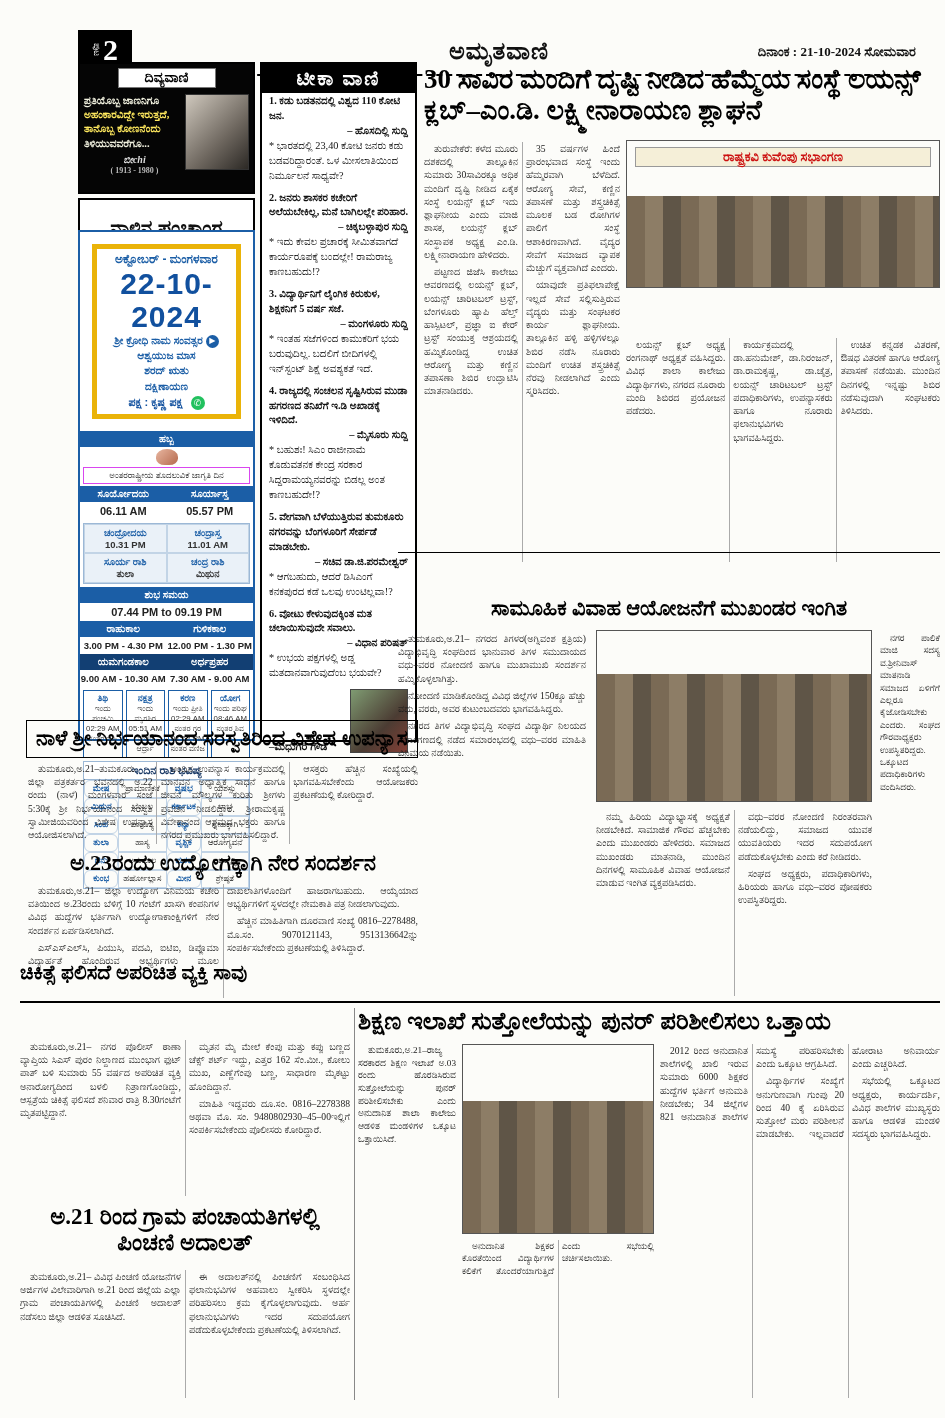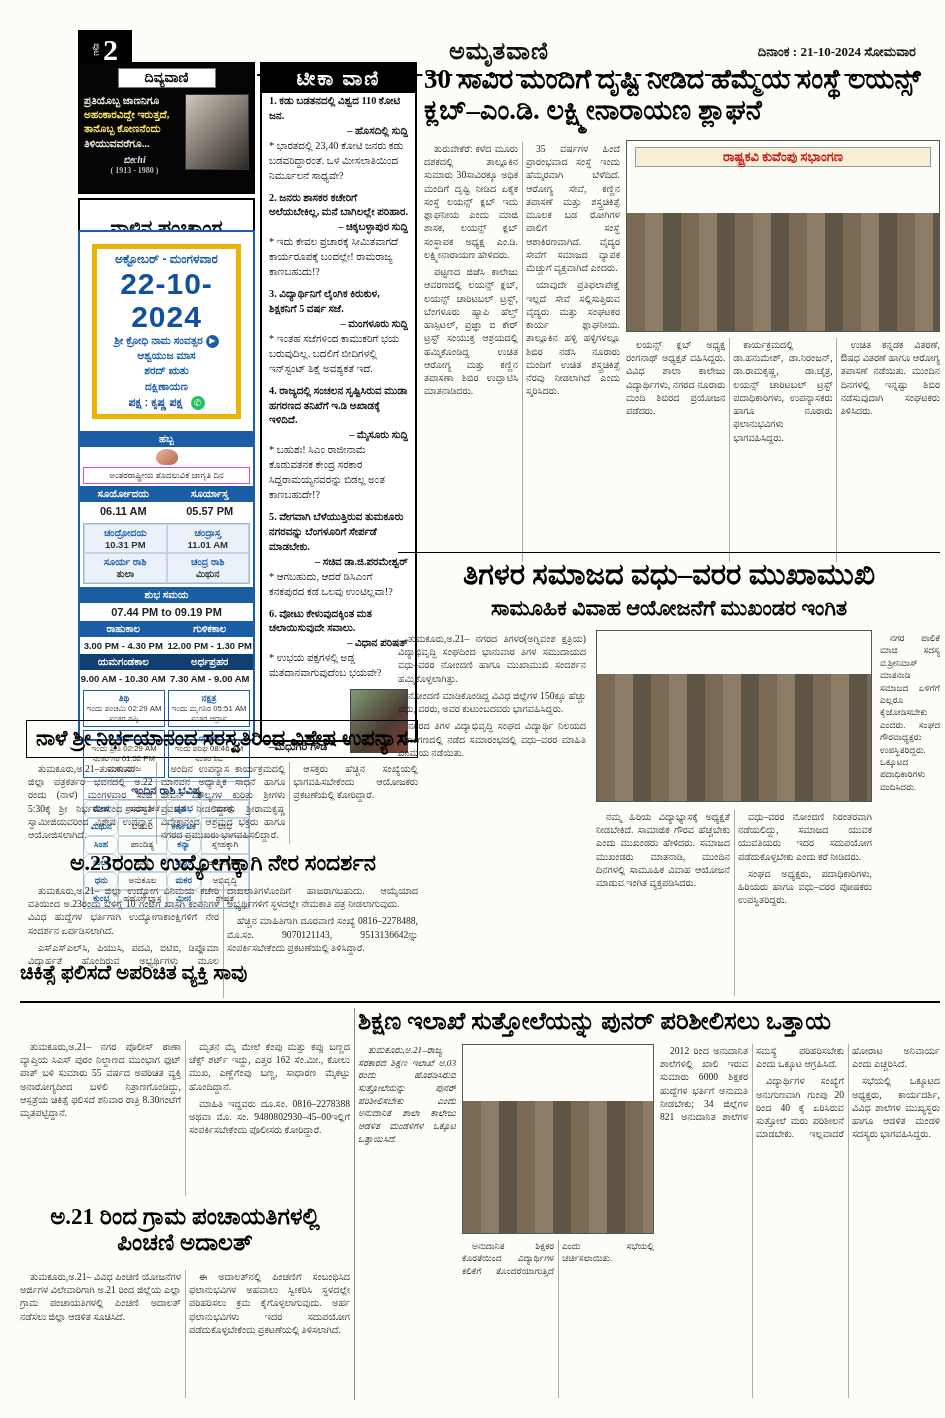--- a/index.html
+++ b/index.html
@@ -41,21 +41,21 @@
   .bluebar{background:#1b5ea6;color:#fff;font-weight:bold;text-align:center;font-size:10px;padding:2px 0;}
   .bluebar.split, .valrow.split{display:flex;}
   .bluebar.split span, .valrow.split span{flex:1;text-align:center;}
   .festival-img{width:22px;height:16px;margin:2px auto;background:linear-gradient(135deg,#e8b6a0,#b56a4e);border-radius:50% 50% 40% 40%;}
   .fest-text{border:1px solid #d946ef;margin:2px 3px;text-align:center;font-size:8.5px;padding:2px 1px;color:#222;}
   .valrow{font-weight:bold;font-size:11px;text-align:center;padding:3px 0;color:#222;}
   .grid2{display:grid;grid-template-columns:1fr 1fr;border-top:1px solid #9cb8d6;margin:3px;border:1px solid #9cb8d6;background:#eaf1f8;}
   .grid2 .cell{border:1px solid #c2d4e6;text-align:center;padding:2px 0;}
   .grid2 .lab{color:#1b5ea6;font-weight:bold;font-size:9.5px;}
   .grid2 .val{font-weight:bold;font-size:9.5px;color:#333;}
-  .tithi-grid{display:grid;grid-template-columns:1fr 1fr;margin:3px;gap:3px;}
+  .tithi-grid{display:grid;grid-template-columns:1fr 1fr 1fr 1fr;margin:3px;gap:3px;}
   .tithi-grid .tcell{border:1.5px solid #1b5ea6;text-align:center;padding:2px 1px;}
   .tithi-grid .lab{color:#1b5ea6;font-weight:bold;font-size:9px;}
   .tithi-grid .val{font-size:7.8px;color:#333;line-height:1.3;}
   .rashi-wrap{margin:3px;border:1px solid #9cb8d6;}
   .rashi-grid{display:grid;grid-template-columns:1fr 1.4fr 1fr 1.4fr;}
   .rashi-grid div{border:0.5px solid #c2d4e6;font-size:8.5px;padding:2.5px 1px;text-align:center;}
   .rashi-grid .rname{color:#1b5ea6;font-weight:bold;border-radius:6px;}
   
   .teeka{position:absolute;left:260px;top:62px;width:157px;height:680px;box-sizing:border-box;border:2px solid #000;background:#fff;}
   .teeka .ttl{background:#000;color:#fff;text-align:center;font-size:20px;font-weight:bold;padding:3px 0;letter-spacing:2px;}
@@ -251,38 +251,37 @@
         <div class="src">– ವಿಧಾನ ಪರಿಷತ್</div>
         <div class="c">* ಉಭಯ ಪಕ್ಷಗಳಲ್ಲಿ ಅಡ್ಡ ಮತದಾನವಾಗುವುದೆಂಬ ಭಯವೇ?</div>
       </div>
     <div class="sign">
       <span class="signname">–ಮಧುಗಿರಿ ಗೌಡ</span>
       <span class="signphoto"></span>
     </div>
   </div>
 
   <div class="headline" style="left:424px;top:64px;width:516px;font-size:27px;">30 ಸಾವಿರ ಮಂದಿಗೆ ದೃಷ್ಟಿ ನೀಡಿದ ಹೆಮ್ಮೆಯ ಸಂಸ್ಥೆ ಲಯನ್ಸ್ ಕ್ಲಬ್–ಎಂ.ಡಿ. ಲಕ್ಷ್ಮೀನಾರಾಯಣ ಶ್ಲಾಘನೆ</div>
-  <div class="photo" style="left:626px;top:140px;width:314px;height:192px;">
+  <div class="photo" style="left:626px;top:140px;width:314px;height:148px;">
     <div class="banner">ರಾಷ್ಟ್ರಕವಿ ಕುವೆಂಪು ಸಭಾಂಗಣ</div>
     <div class="crowd"></div>
   </div>
   <div class="body cols2" style="left:424px;top:142px;width:196px;height:420px;">
       <p>ತುರುವೇಕೆರೆ: ಕಳೆದ ಮೂರು ದಶಕದಲ್ಲಿ ತಾಲ್ಲೂಕಿನ ಸುಮಾರು 30ಸಾವಿರಕ್ಕೂ ಅಧಿಕ ಮಂದಿಗೆ ದೃಷ್ಟಿ ನೀಡಿದ ಏಕೈಕ ಸಂಸ್ಥೆ ಲಯನ್ಸ್ ಕ್ಲಬ್ ಇದು ಶ್ಲಾಘನೀಯ ಎಂದು ಮಾಜಿ ಶಾಸಕ, ಲಯನ್ಸ್ ಕ್ಲಬ್ ಸಂಸ್ಥಾಪಕ ಅಧ್ಯಕ್ಷ ಎಂ.ಡಿ. ಲಕ್ಷ್ಮೀನಾರಾಯಣ ಹೇಳಿದರು.</p>
       <p>ಪಟ್ಟಣದ ಜಿಜೆಸಿ ಕಾಲೇಜು ಆವರಣದಲ್ಲಿ ಲಯನ್ಸ್ ಕ್ಲಬ್, ಲಯನ್ಸ್ ಚಾರಿಟಬಲ್ ಟ್ರಸ್ಟ್, ಬೆಂಗಳೂರು ಹ್ಯಾಪಿ ಹೆಲ್ತ್ ಹಾಸ್ಪಿಟಲ್, ಪ್ರಜ್ಞಾ ಐ ಕೇರ್ ಟ್ರಸ್ಟ್ ಸಂಯುಕ್ತ ಆಶ್ರಯದಲ್ಲಿ ಹಮ್ಮಿಕೊಂಡಿದ್ದ ಉಚಿತ ಆರೋಗ್ಯ ಮತ್ತು ಕಣ್ಣಿನ ತಪಾಸಣಾ ಶಿಬಿರ ಉದ್ಘಾಟಿಸಿ ಮಾತನಾಡಿದರು.</p>
       <p>35 ವರ್ಷಗಳ ಹಿಂದೆ ಪ್ರಾರಂಭವಾದ ಸಂಸ್ಥೆ ಇಂದು ಹೆಮ್ಮರವಾಗಿ ಬೆಳೆದಿದೆ. ಆರೋಗ್ಯ ಸೇವೆ, ಕಣ್ಣಿನ ತಪಾಸಣೆ ಮತ್ತು ಶಸ್ತ್ರಚಿಕಿತ್ಸೆ ಮೂಲಕ ಬಡ ರೋಗಿಗಳ ಪಾಲಿಗೆ ಸಂಸ್ಥೆ ಆಶಾಕಿರಣವಾಗಿದೆ. ವೈದ್ಯರ ಸೇವೆಗೆ ಸಮಾಜದ ವ್ಯಾಪಕ ಮೆಚ್ಚುಗೆ ವ್ಯಕ್ತವಾಗಿದೆ ಎಂದರು.</p>
       <p>ಯಾವುದೇ ಪ್ರತಿಫಲಾಪೇಕ್ಷೆ ಇಲ್ಲದೆ ಸೇವೆ ಸಲ್ಲಿಸುತ್ತಿರುವ ವೈದ್ಯರು ಮತ್ತು ಸಂಘಟಕರ ಕಾರ್ಯ ಶ್ಲಾಘನೀಯ. ತಾಲ್ಲೂಕಿನ ಹಳ್ಳಿ ಹಳ್ಳಿಗಳಲ್ಲೂ ಶಿಬಿರ ನಡೆಸಿ ನೂರಾರು ಮಂದಿಗೆ ಉಚಿತ ಶಸ್ತ್ರಚಿಕಿತ್ಸೆ ನೆರವು ನೀಡಲಾಗಿದೆ ಎಂದು ಸ್ಮರಿಸಿದರು.</p>
     </div>
   <div class="body cols3" style="left:626px;top:338px;width:314px;height:224px;">
       <p>ಲಯನ್ಸ್ ಕ್ಲಬ್ ಅಧ್ಯಕ್ಷ ರಂಗನಾಥ್ ಅಧ್ಯಕ್ಷತೆ ವಹಿಸಿದ್ದರು. ವಿವಿಧ ಶಾಲಾ ಕಾಲೇಜು ವಿದ್ಯಾರ್ಥಿಗಳು, ನಗರದ ನೂರಾರು ಮಂದಿ ಶಿಬಿರದ ಪ್ರಯೋಜನ ಪಡೆದರು.</p>
       <p>ಕಾರ್ಯಕ್ರಮದಲ್ಲಿ ಡಾ.ಹನುಮೇಶ್, ಡಾ.ನಿರಂಜನ್, ಡಾ.ರಾಮಕೃಷ್ಣ, ಡಾ.ಚೈತ್ರ, ಲಯನ್ಸ್ ಚಾರಿಟಬಲ್ ಟ್ರಸ್ಟ್ ಪದಾಧಿಕಾರಿಗಳು, ಉಪನ್ಯಾಸಕರು ಹಾಗೂ ನೂರಾರು ಫಲಾನುಭವಿಗಳು ಭಾಗವಹಿಸಿದ್ದರು.</p>
       <p>ಉಚಿತ ಕನ್ನಡಕ ವಿತರಣೆ, ಔಷಧ ವಿತರಣೆ ಹಾಗೂ ಆರೋಗ್ಯ ತಪಾಸಣೆ ನಡೆಯಿತು. ಮುಂದಿನ ದಿನಗಳಲ್ಲಿ ಇನ್ನಷ್ಟು ಶಿಬಿರ ನಡೆಸುವುದಾಗಿ ಸಂಘಟಕರು ತಿಳಿಸಿದರು.</p>
     </div>
 
   <div class="rule-h" style="left:398px;top:552px;width:542px;"></div>
-  <div class="headline" style="left:398px;top:558px;width:542px;font-size:29px;text-align:center;">ತಿಗಳರ ಸಮಾಜದ ವಧು–ವರರ ಮುಖಾಮುಖಿ</div>
   <div class="headline" style="left:398px;top:596px;width:542px;font-size:21px;text-align:center;">ಸಾಮೂಹಿಕ ವಿವಾಹ ಆಯೋಜನೆಗೆ ಮುಖಂಡರ ಇಂಗಿತ</div>
   <div class="photo" style="left:596px;top:630px;width:276px;height:172px;">
     <div class="crowd" style="height:75%;"></div>
   </div>
   <div class="body" style="left:398px;top:632px;width:188px;height:364px;">
       <p>ತುಮಕೂರು,ಅ.21– ನಗರದ ತಿಗಳರ(ಅಗ್ನಿವಂಶ ಕ್ಷತ್ರಿಯ) ವಿದ್ಯಾಭಿವೃದ್ಧಿ ಸಂಘದಿಂದ ಭಾನುವಾರ ತಿಗಳ ಸಮುದಾಯದ ವಧು–ವರರ ನೋಂದಣಿ ಹಾಗೂ ಮುಖಾಮುಖಿ ಸಂದರ್ಶನ ಹಮ್ಮಿಕೊಳ್ಳಲಾಗಿತ್ತು.</p>
       <p>ನೋಂದಣಿ ಮಾಡಿಕೊಂಡಿದ್ದ ವಿವಿಧ ಜಿಲ್ಲೆಗಳ 150ಕ್ಕೂ ಹೆಚ್ಚು ವಧು, ವರರು, ಅವರ ಕುಟುಂಬದವರು ಭಾಗವಹಿಸಿದ್ದರು.</p>
       <p>ನಗರದ ತಿಗಳ ವಿದ್ಯಾಭಿವೃದ್ಧಿ ಸಂಘದ ವಿದ್ಯಾರ್ಥಿ ನಿಲಯದ ಸಭಾಂಗಣದಲ್ಲಿ ನಡೆದ ಸಮಾರಂಭದಲ್ಲಿ ವಧು–ವರರ ಮಾಹಿತಿ ವಿನಿಮಯ ನಡೆಯಿತು.</p>
     </div>
   <div class="body cols2" style="left:596px;top:810px;width:276px;height:186px;">
@@ -318,21 +317,21 @@
       <p>ಮಾಹಿತಿ ಇದ್ದವರು ದೂ.ಸಂ. 0816–2278388 ಅಥವಾ ಮೊ. ಸಂ. 9480802930–45–00ಇಲ್ಲಿಗೆ ಸಂಪರ್ಕಿಸಬೇಕೆಂದು ಪೊಲೀಸರು ಕೋರಿದ್ದಾರೆ.</p>
     </div>
 
   <div class="headline" style="left:20px;top:1204px;width:330px;font-size:23px;text-align:center;">ಅ.21 ರಿಂದ ಗ್ರಾಮ ಪಂಚಾಯತಿಗಳಲ್ಲಿ ಪಿಂಚಣಿ ಅದಾಲತ್</div>
   <div class="body cols2" style="left:20px;top:1270px;width:330px;height:128px;">
       <p>ತುಮಕೂರು,ಅ.21– ವಿವಿಧ ಪಿಂಚಣಿ ಯೋಜನೆಗಳ ಅರ್ಜಿಗಳ ವಿಲೇವಾರಿಗಾಗಿ ಅ.21 ರಿಂದ ಜಿಲ್ಲೆಯ ಎಲ್ಲಾ ಗ್ರಾಮ ಪಂಚಾಯತಿಗಳಲ್ಲಿ ಪಿಂಚಣಿ ಅದಾಲತ್ ನಡೆಸಲು ಜಿಲ್ಲಾ ಆಡಳಿತ ಸೂಚಿಸಿದೆ.</p>
       <p>ಈ ಅದಾಲತ್‌ನಲ್ಲಿ ಪಿಂಚಣಿಗೆ ಸಂಬಂಧಿಸಿದ ಫಲಾನುಭವಿಗಳ ಅಹವಾಲು ಸ್ವೀಕರಿಸಿ ಸ್ಥಳದಲ್ಲೇ ಪರಿಹರಿಸಲು ಕ್ರಮ ಕೈಗೊಳ್ಳಲಾಗುವುದು. ಅರ್ಹ ಫಲಾನುಭವಿಗಳು ಇದರ ಸದುಪಯೋಗ ಪಡೆದುಕೊಳ್ಳಬೇಕೆಂದು ಪ್ರಕಟಣೆಯಲ್ಲಿ ತಿಳಿಸಲಾಗಿದೆ.</p>
     </div>
 
   <div class="headline" style="left:358px;top:1008px;width:582px;font-size:24px;">ಶಿಕ್ಷಣ ಇಲಾಖೆ ಸುತ್ತೋಲೆಯನ್ನು ಪುನರ್ ಪರಿಶೀಲಿಸಲು ಒತ್ತಾಯ</div>
-  <div class="body" style="left:358px;top:1044px;width:98px;height:354px;font-size:9.2px;font-style:italic;">
+  <div class="body" style="left:358px;top:1044px;width:98px;height:354px;font-size:9.2px;">
       <p>ತುಮಕೂರು,ಅ.21–ರಾಜ್ಯ ಸರಕಾರದ ಶಿಕ್ಷಣ ಇಲಾಖೆ ಅ.03 ರಂದು ಹೊರಡಿಸಿರುವ ಸುತ್ತೋಲೆಯನ್ನು ಪುನರ್ ಪರಿಶೀಲಿಸಬೇಕು ಎಂದು ಅನುದಾನಿತ ಶಾಲಾ ಕಾಲೇಜು ಆಡಳಿತ ಮಂಡಳಿಗಳ ಒಕ್ಕೂಟ ಒತ್ತಾಯಿಸಿದೆ.</p>
     </div>
   <div class="photo" style="left:462px;top:1044px;width:192px;height:190px;">
     <div class="crowd" style="height:70%;"></div>
   </div>
   <div class="body cols2" style="left:462px;top:1240px;width:192px;height:158px;font-size:9px;">
       <p>ಅನುದಾನಿತ ಶಿಕ್ಷಕರ ಕೊರತೆಯಿಂದ ವಿದ್ಯಾರ್ಥಿಗಳ ಕಲಿಕೆಗೆ ತೊಂದರೆಯಾಗುತ್ತಿದೆ ಎಂದು ಸಭೆಯಲ್ಲಿ ಚರ್ಚಿಸಲಾಯಿತು.</p>
     </div>
   <div class="body cols3" style="left:660px;top:1044px;width:280px;height:354px;">
       <p>2012 ರಿಂದ ಅನುದಾನಿತ ಶಾಲೆಗಳಲ್ಲಿ ಖಾಲಿ ಇರುವ ಸುಮಾರು 6000 ಶಿಕ್ಷಕರ ಹುದ್ದೆಗಳ ಭರ್ತಿಗೆ ಅನುಮತಿ ನೀಡಬೇಕು; 34 ಜಿಲ್ಲೆಗಳ 821 ಅನುದಾನಿತ ಶಾಲೆಗಳ ಸಮಸ್ಯೆ ಪರಿಹರಿಸಬೇಕು ಎಂದು ಒಕ್ಕೂಟ ಆಗ್ರಹಿಸಿದೆ.</p>

